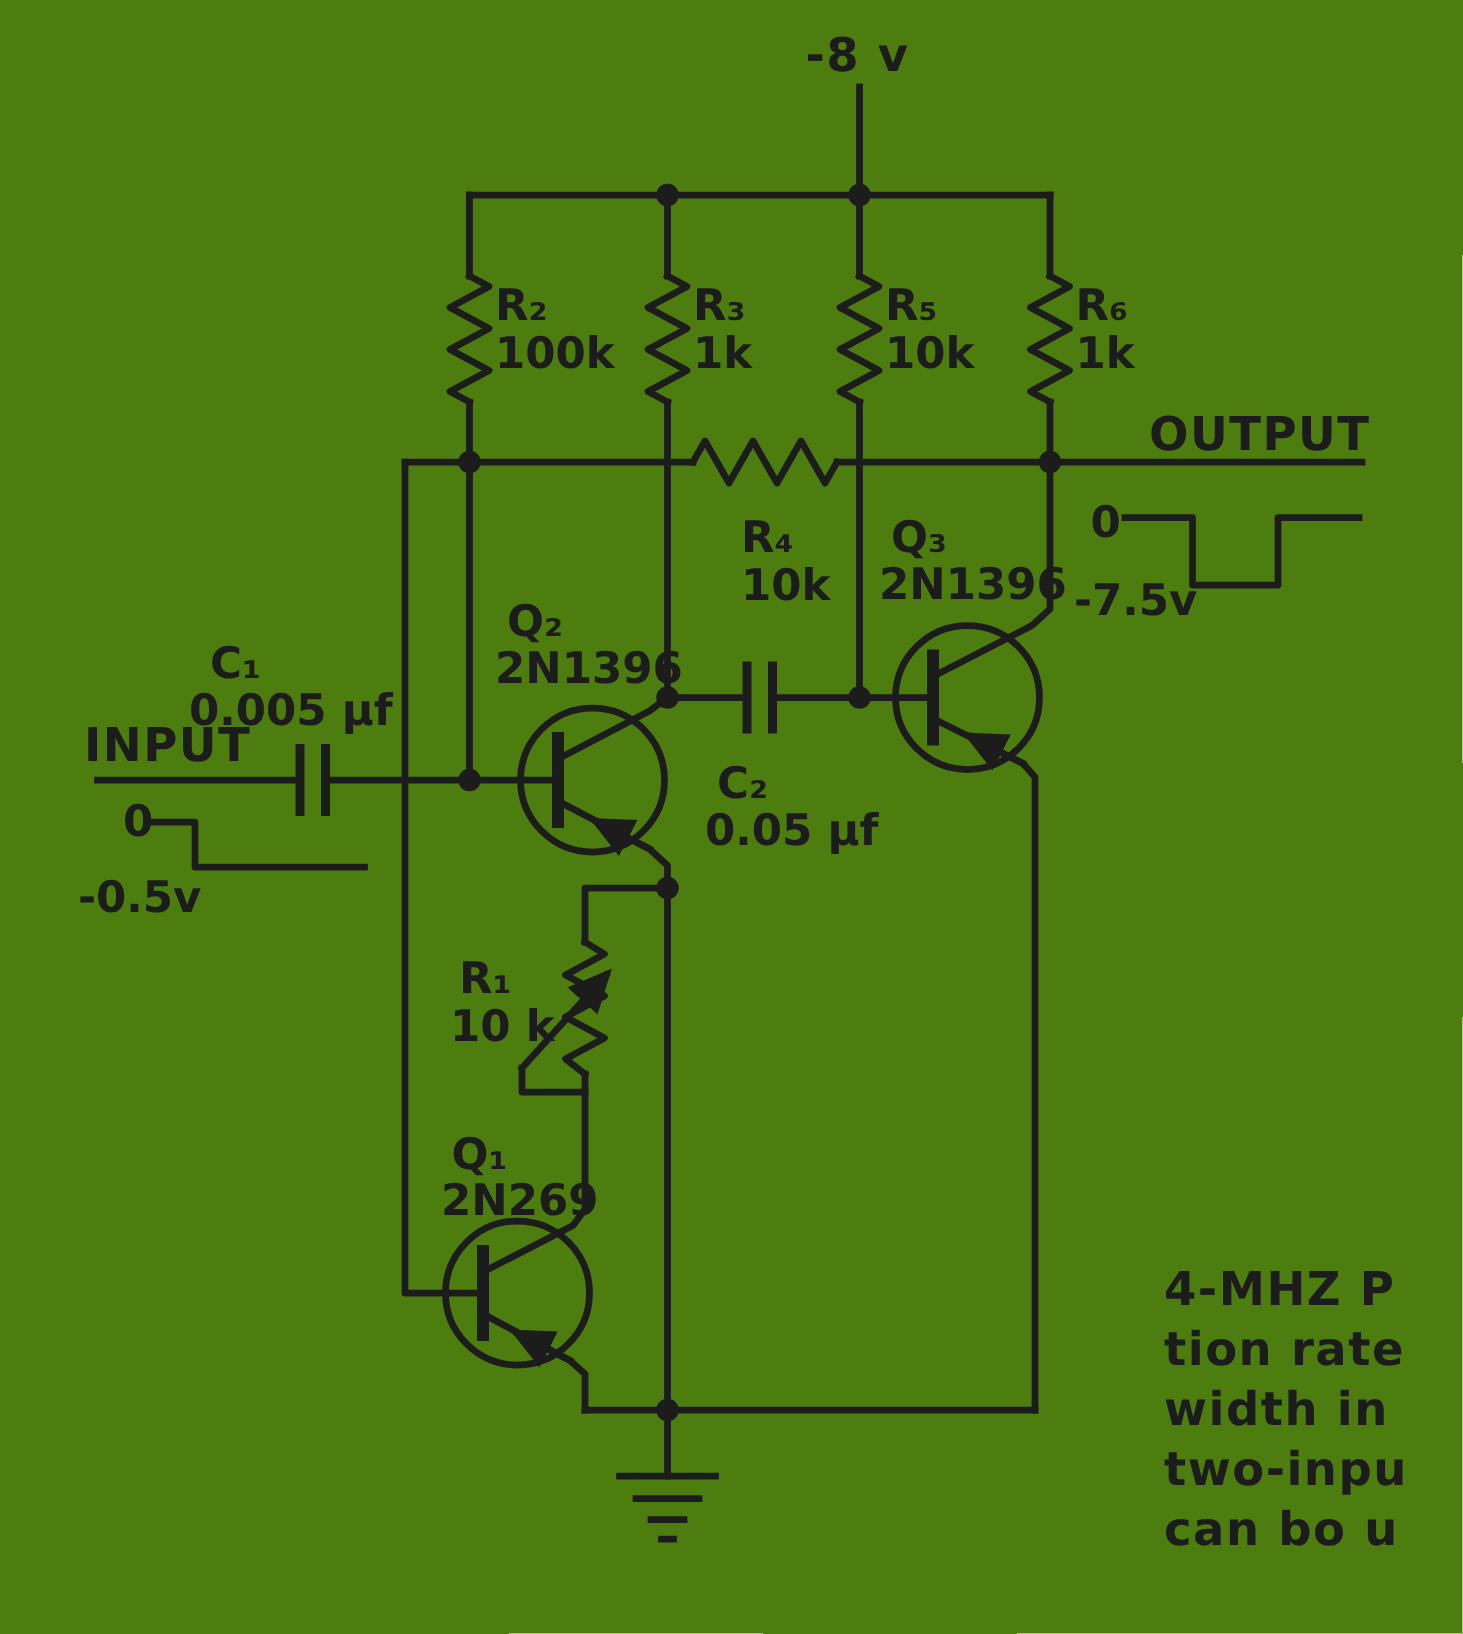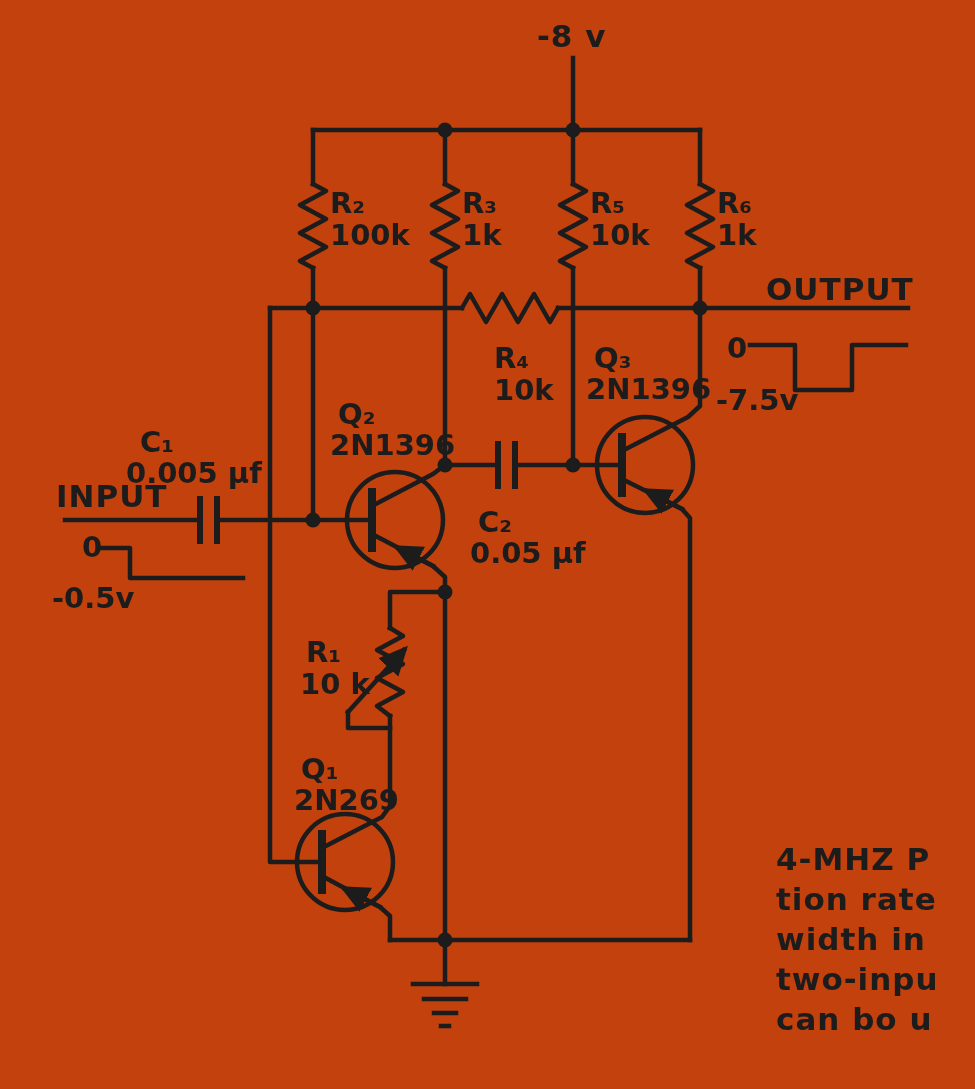--- a/index.html
+++ b/index.html
@@ -1,16 +1,16 @@
 <!DOCTYPE html>
 <html><head>
 <meta charset="utf-8">
 <style>
   html,body{margin:0;padding:0;background:#ffffff;}
-  .stage{position:relative;width:975px;height:1089px;background:#c2410c;overflow:hidden;}
+  .stage{position:relative;width:975px;height:1089px;background:#4d7c0f;overflow:hidden;}
   svg{display:block;}
   .wire{stroke:#1c1c1c;stroke-width:4.5;fill:none;stroke-linecap:square;stroke-linejoin:round;}
   .bar{stroke:#1c1c1c;stroke-width:8;fill:none;stroke-linecap:butt;}
   .plate{stroke:#1c1c1c;stroke-width:6;fill:none;stroke-linecap:butt;}
   .dot{fill:#1c1c1c;stroke:none;}
   .t{font-family:"DejaVu Sans","Liberation Sans",sans-serif;font-weight:bold;fill:#1c1c1c;}
   .t29{font-size:29px;}
   .t31{font-size:31px;letter-spacing:1px;}
 </style>
 </head>

